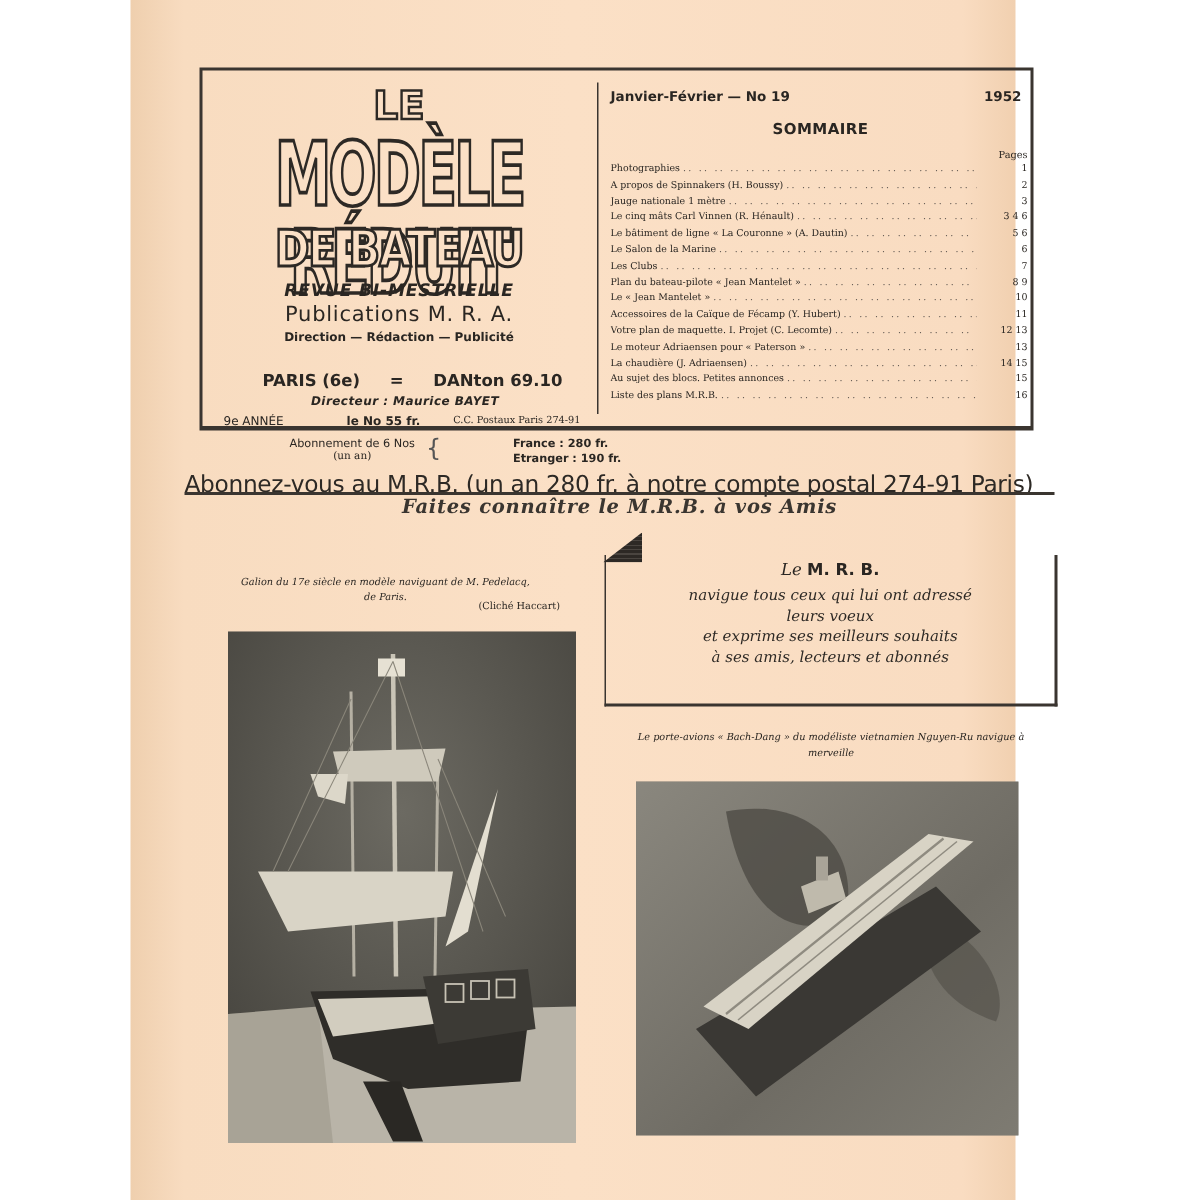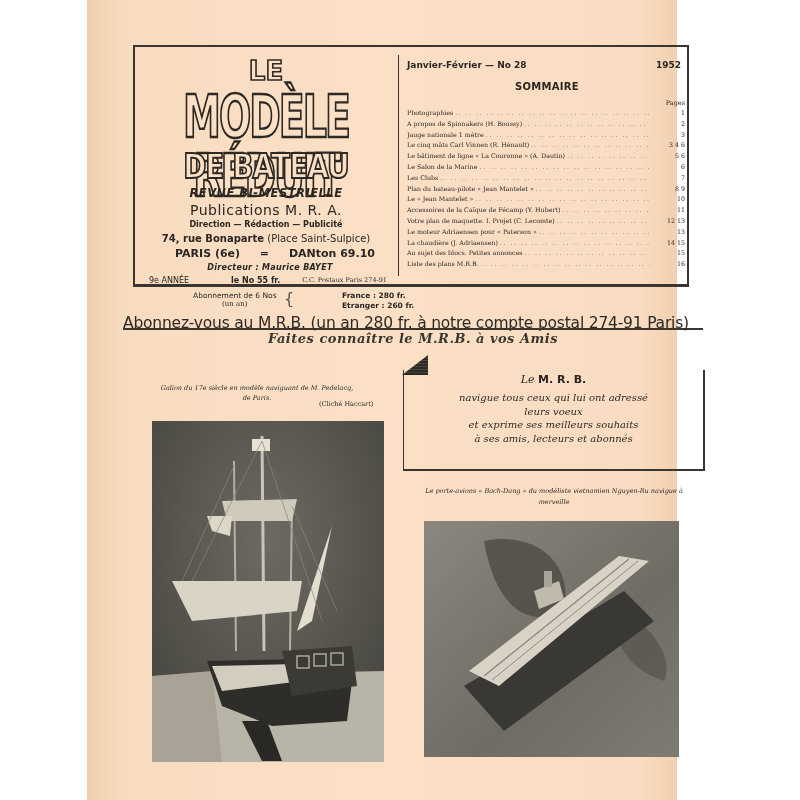--- a/index.html
+++ b/index.html
@@ -94,51 +94,47 @@
     <div class="divider"></div>
 
     <div class="title-block">
       <span class="logo-le">LE</span>
       <span class="logo-main">MODÈLE RÉDUIT</span>
       <span class="logo-sub">DE BATEAU</span>
 
       <div class="tb-line revue">REVUE BI-MESTRIELLE</div>
       <div class="tb-line pubs">Publications  M. R. A.</div>
       <div class="tb-line direction">Direction — Rédaction — Publicité</div>
-      <div class="tb-line address">
-        <b>74, rue Bonaparte</b>
-        <span>(Place Saint-Sulpice)</span>
-      </div>
       <div class="tb-line paris-row">
         <span>PARIS (6e)</span>
         <span>=</span>
         <span>DANton 69.10</span>
       </div>
       <div class="tb-line directeur">Directeur : Maurice  BAYET</div>
       <div class="tb-line annee-row">
         <span>9e ANNÉE</span>
         <span class="price">le No 55 fr.</span>
         <span class="cc">C.C. Postaux Paris 274-91</span>
       </div>
       <div class="tb-line abonnement-row">
         <div class="abo-left">
           <span>Abonnement de 6 Nos</span>
           <span class="sub">(un an)</span>
         </div>
         <div class="abo-brace">{</div>
         <div class="abo-right">
           <div>France :  280 fr.</div>
-          <div>Etranger : 260 fr.</div>
+          <div>Etranger : 190 fr.</div>
         </div>
       </div>
     </div>
 
     <div class="sommaire">
       <div class="issue-row">
-        <span>Janvier-Février  — No 28</span>
+        <span>Janvier-Février  — No 19</span>
         <span>1952</span>
       </div>
       <div class="sommaire-title">SOMMAIRE</div>
       <div class="pages-label">Pages</div>
       <ul class="toc">
         <li>
             <span class="t">Photographies</span>
             <span class="dots"></span>
             <span class="p">1</span>
           </li>

